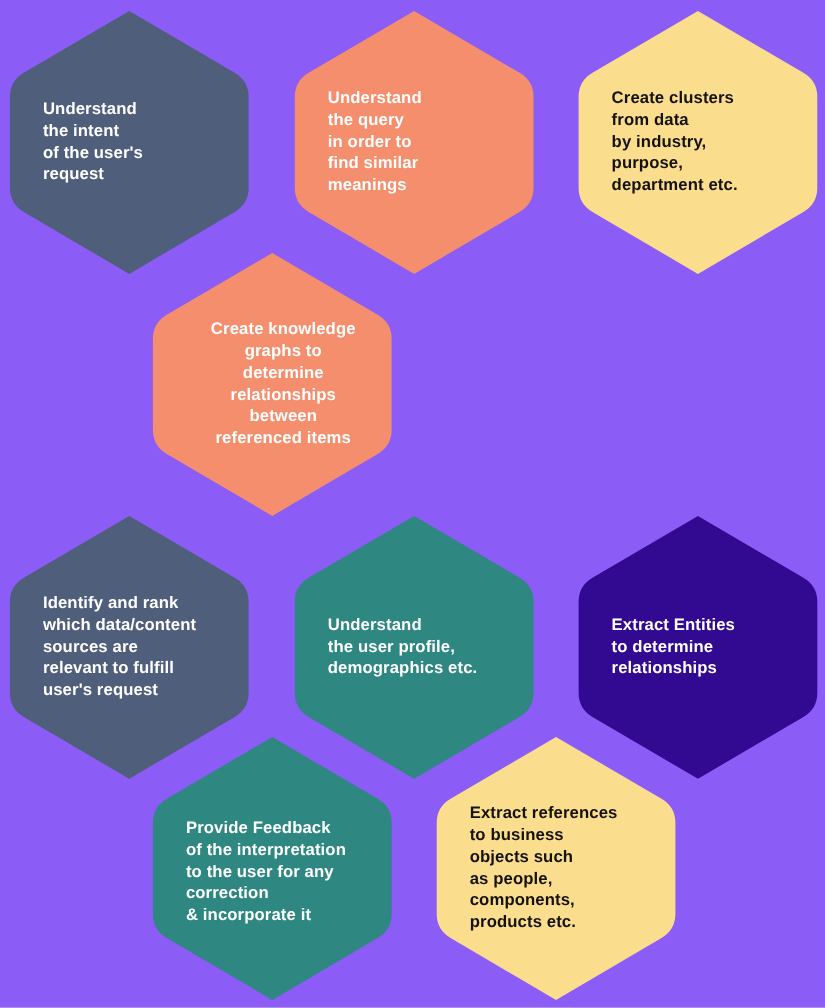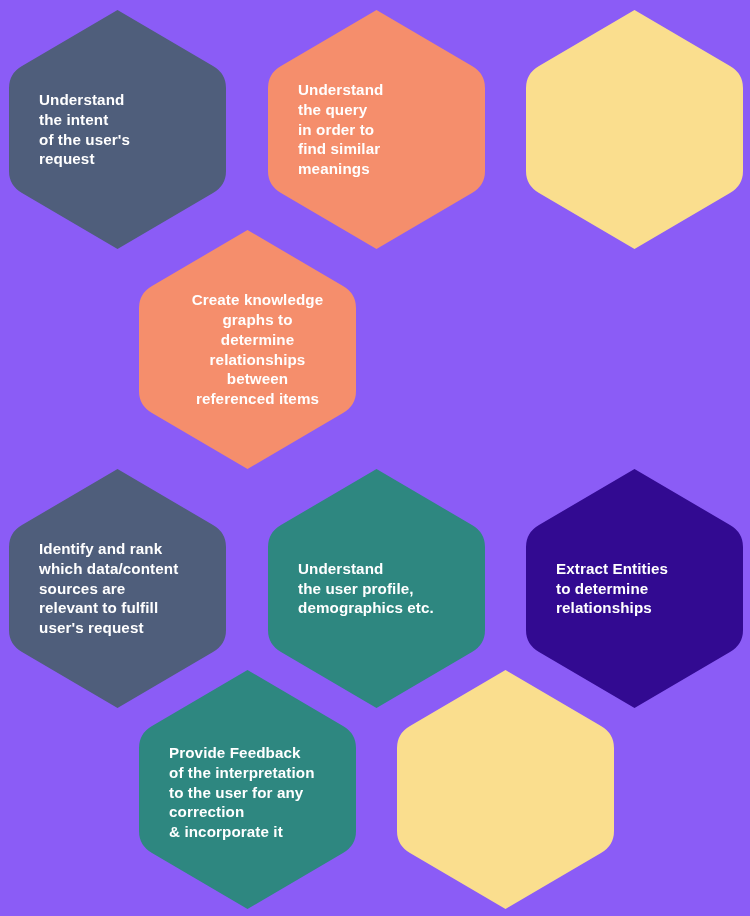--- a/index.html
+++ b/index.html
@@ -95,20 +95,25 @@
 find similar
 meanings</div>
   </div>
 
   <div class="hex r1 cC text-dark">
     <span class="hex-shape">
       <svg viewBox="0 0 221 243" preserveAspectRatio="none" aria-hidden="true">
         <path d="M110.5 2 L206 58 Q219 65.5 219 80 L219 163 Q219 177.5 206 185 L110.5 241 L15 185 Q2 177.5 2 163 L2 80 Q2 65.5 15 58 Z" fill="#FADE8E"></path>
       </svg>
     </span>
+    <div class="hex-label">Create clusters
+from data
+by industry,
+purpose,
+department etc.</div>
   </div>
 
   <div class="hex r2 cD text-light">
     <span class="hex-shape">
       <svg viewBox="0 0 221 243" preserveAspectRatio="none" aria-hidden="true">
         <path d="M110.5 2 L206 58 Q219 65.5 219 80 L219 163 Q219 177.5 206 185 L110.5 241 L15 185 Q2 177.5 2 163 L2 80 Q2 65.5 15 58 Z" fill="#F58E6C"></path>
       </svg>
     </span>
     <div class="hex-label">Create knowledge
 graphs to
@@ -166,15 +171,21 @@
 correction
 &amp; incorporate it</div>
   </div>
 
   <div class="hex r4 cE text-dark">
     <span class="hex-shape">
       <svg viewBox="0 0 221 243" preserveAspectRatio="none" aria-hidden="true">
         <path d="M110.5 2 L206 58 Q219 65.5 219 80 L219 163 Q219 177.5 206 185 L110.5 241 L15 185 Q2 177.5 2 163 L2 80 Q2 65.5 15 58 Z" fill="#FADE8E"></path>
       </svg>
     </span>
+    <div class="hex-label">Extract references
+to business
+objects such
+as people,
+components,
+products etc.</div>
   </div>
 
 </div>
 
 </body></html>

